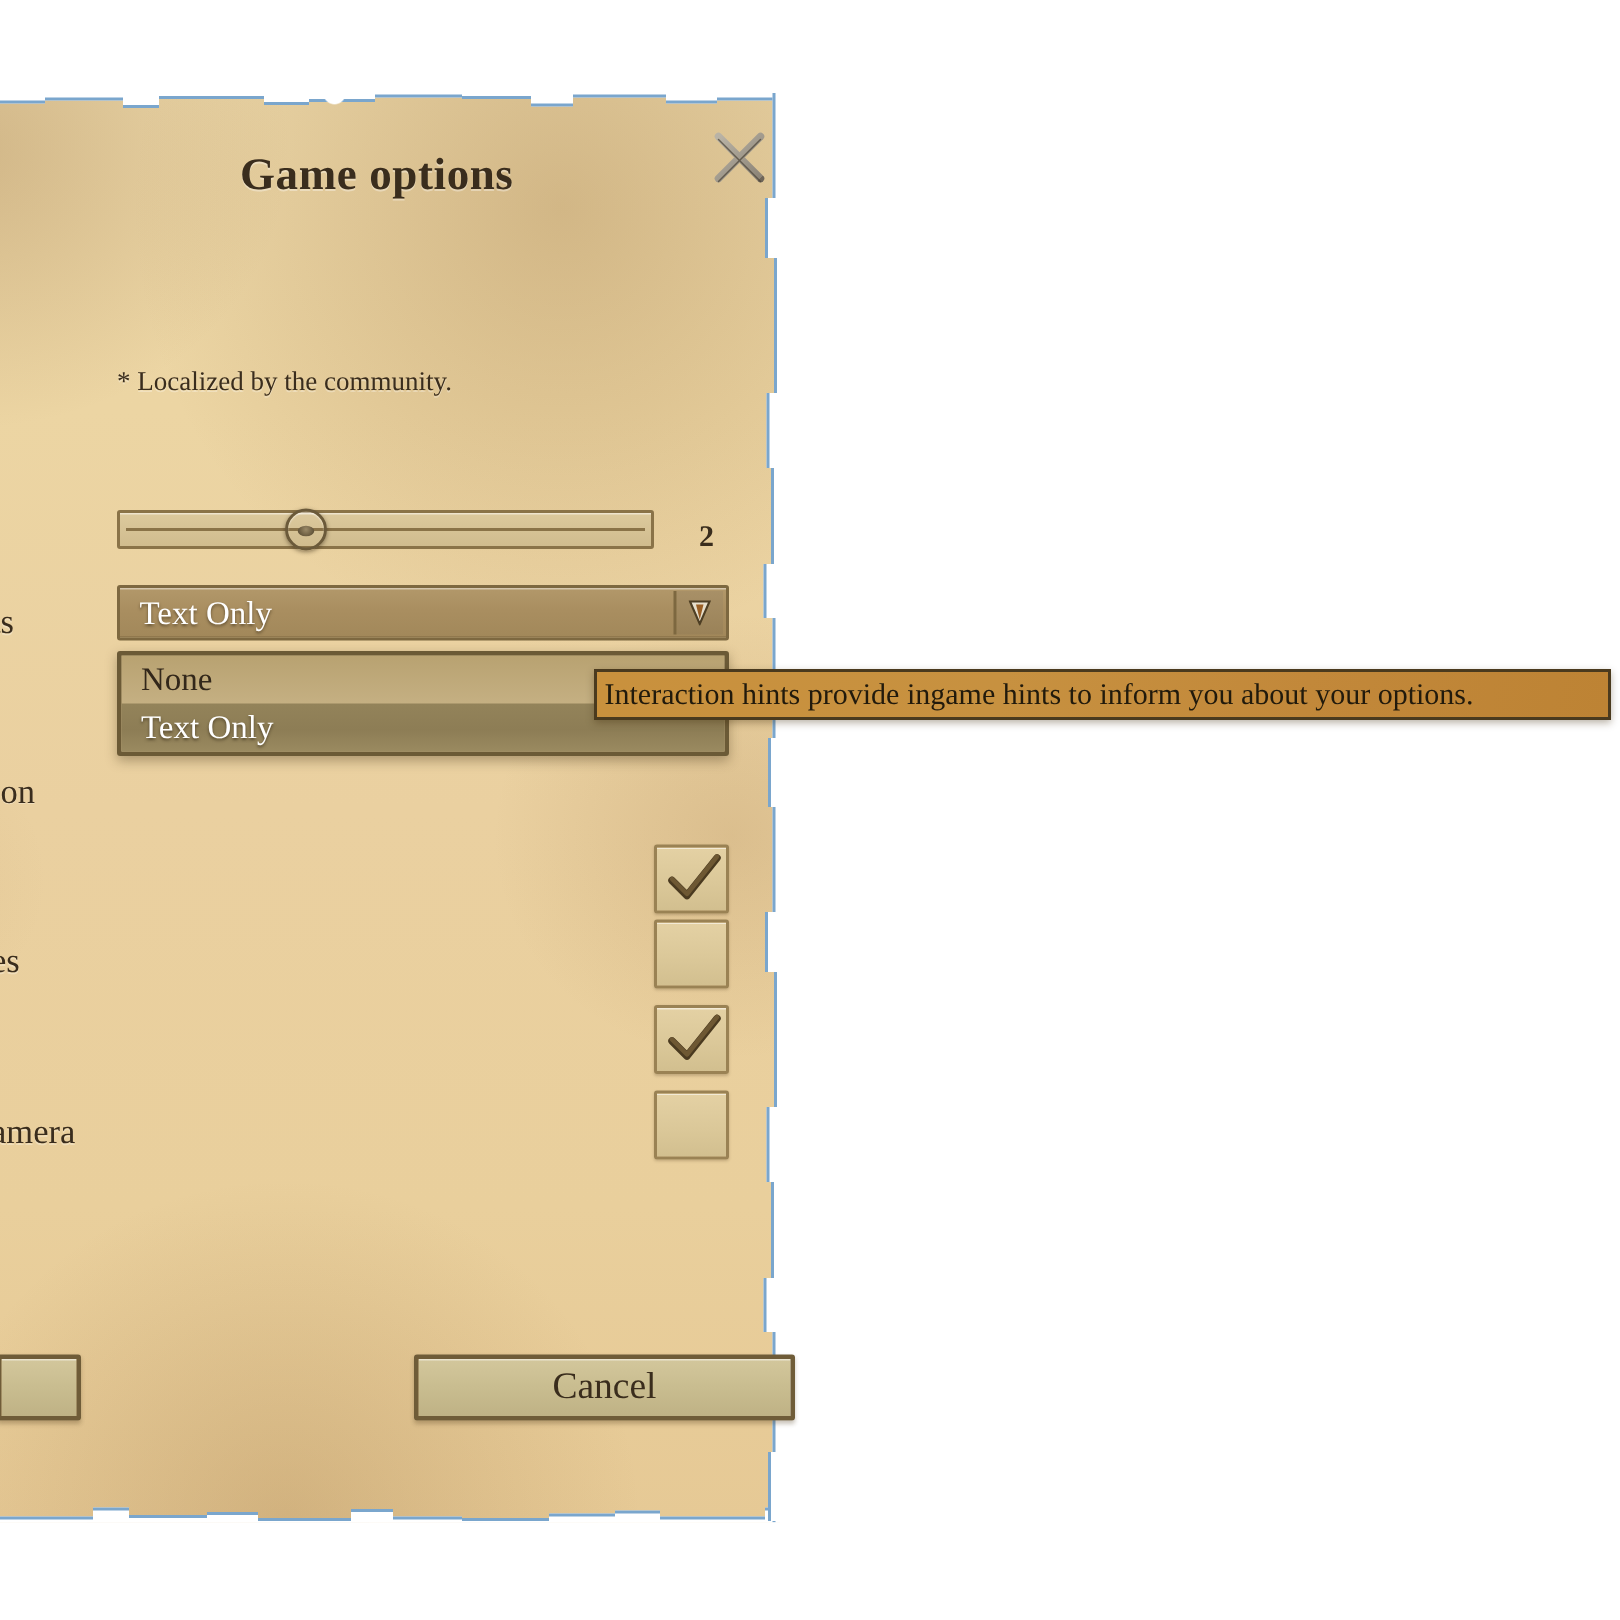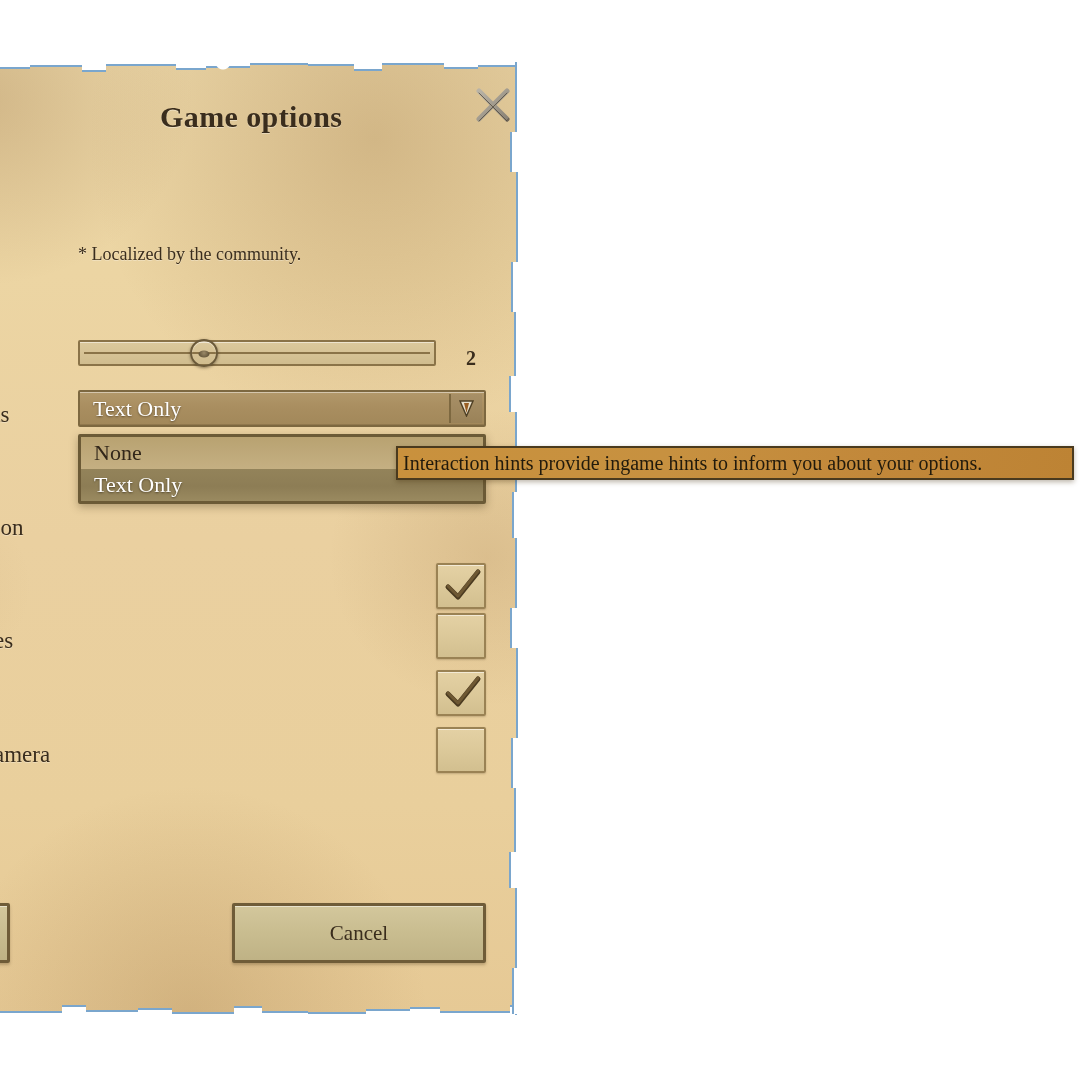--- a/index.html
+++ b/index.html
@@ -128,26 +128,26 @@
     position:absolute;left:436px;width:50px;height:46px;box-sizing:border-box;
     border:2px solid #9a8254;border-radius:2px;
     background:linear-gradient(180deg,#e4d1a4 0%,#dbc899 55%,#d2bf8f 100%);
     box-shadow:inset 0 1px 0 rgba(255,255,255,.55),0 1px 2px rgba(90,70,40,.28);
     cursor:pointer;
   }
   .checkbox svg{position:absolute;left:5px;top:3px;}
 
   
   .btn{
-    position:absolute;height:60px;box-sizing:border-box;
+    position:absolute;height:44px;box-sizing:border-box;
     border:3px solid #6f5c38;border-radius:2px;
     background:linear-gradient(180deg,#d3c79c 0%,#c9bd90 48%,#bfb285 100%);
     box-shadow:inset 0 1px 0 rgba(255,255,255,.5),0 2px 3px rgba(80,60,30,.3);
     display:flex;align-items:center;justify-content:center;
-    font-size:21px;color:#3a2d1d;cursor:pointer;
+    font-size:25px;color:#3a2d1d;cursor:pointer;margin-left:44px;
   }
   .btn.cancel{left:232px;top:903px;width:254px;}
   .btn.ok{left:-46px;top:903px;width:56px;}
 
   
   .tooltip{
     position:absolute;left:396px;top:446px;width:678px;height:34px;box-sizing:border-box;
     z-index:60;
     border:2px solid #4a3a1e;
     background:linear-gradient(100deg,#c9913d 0%,#c79140 40%,#c2883a 70%,#bd8334 100%);

